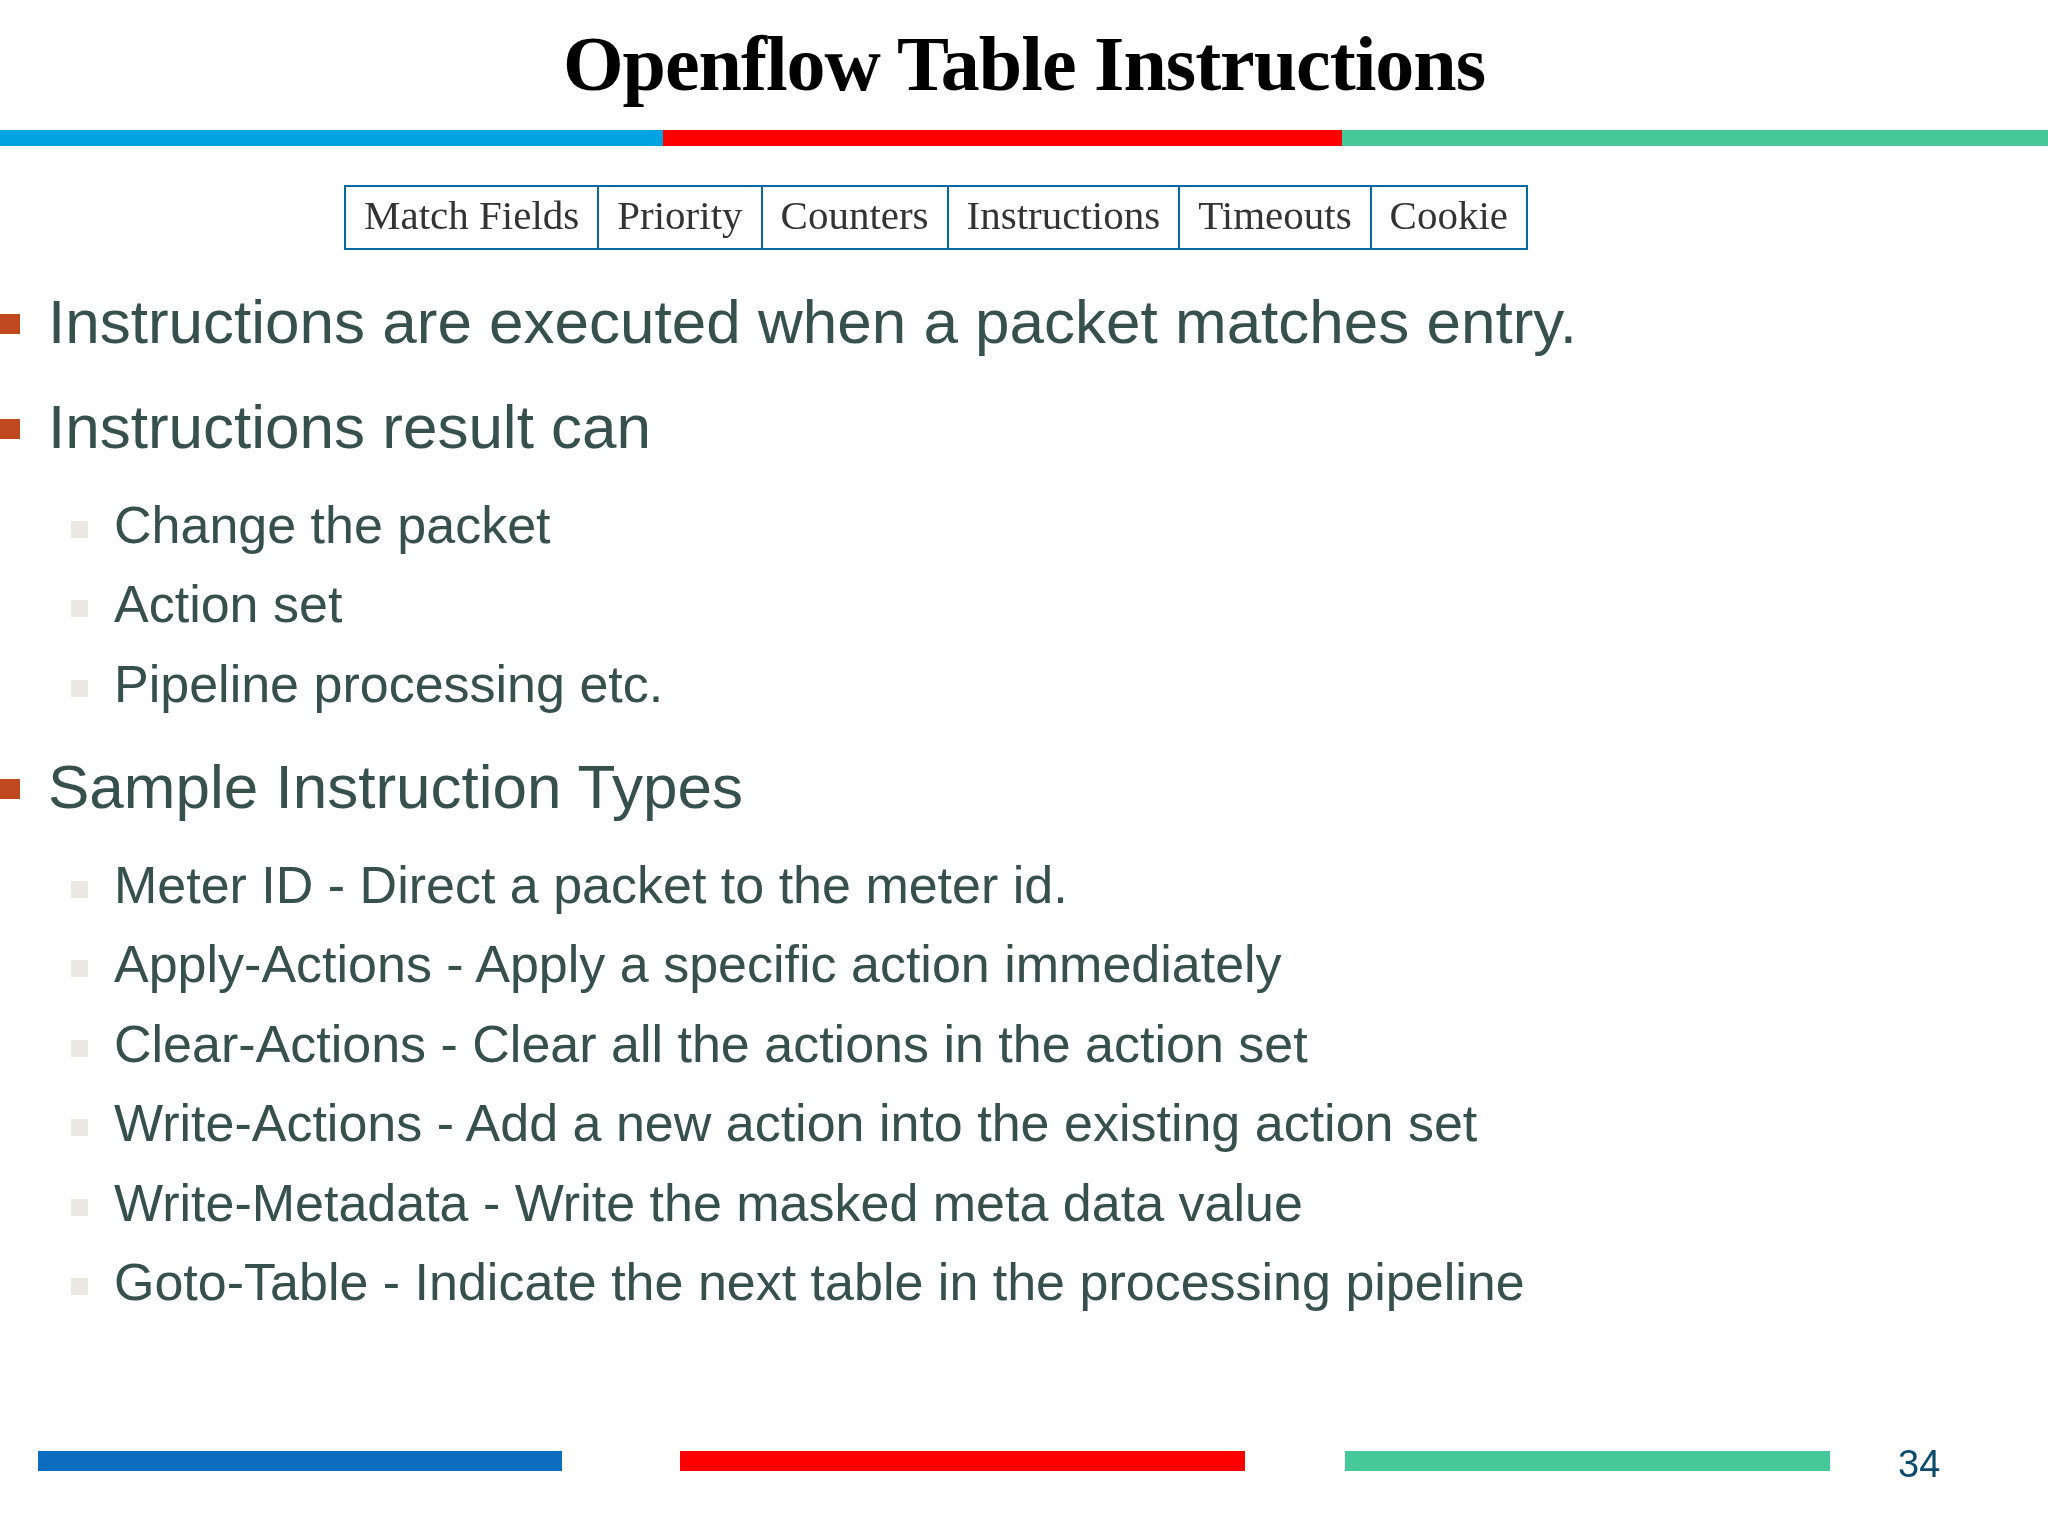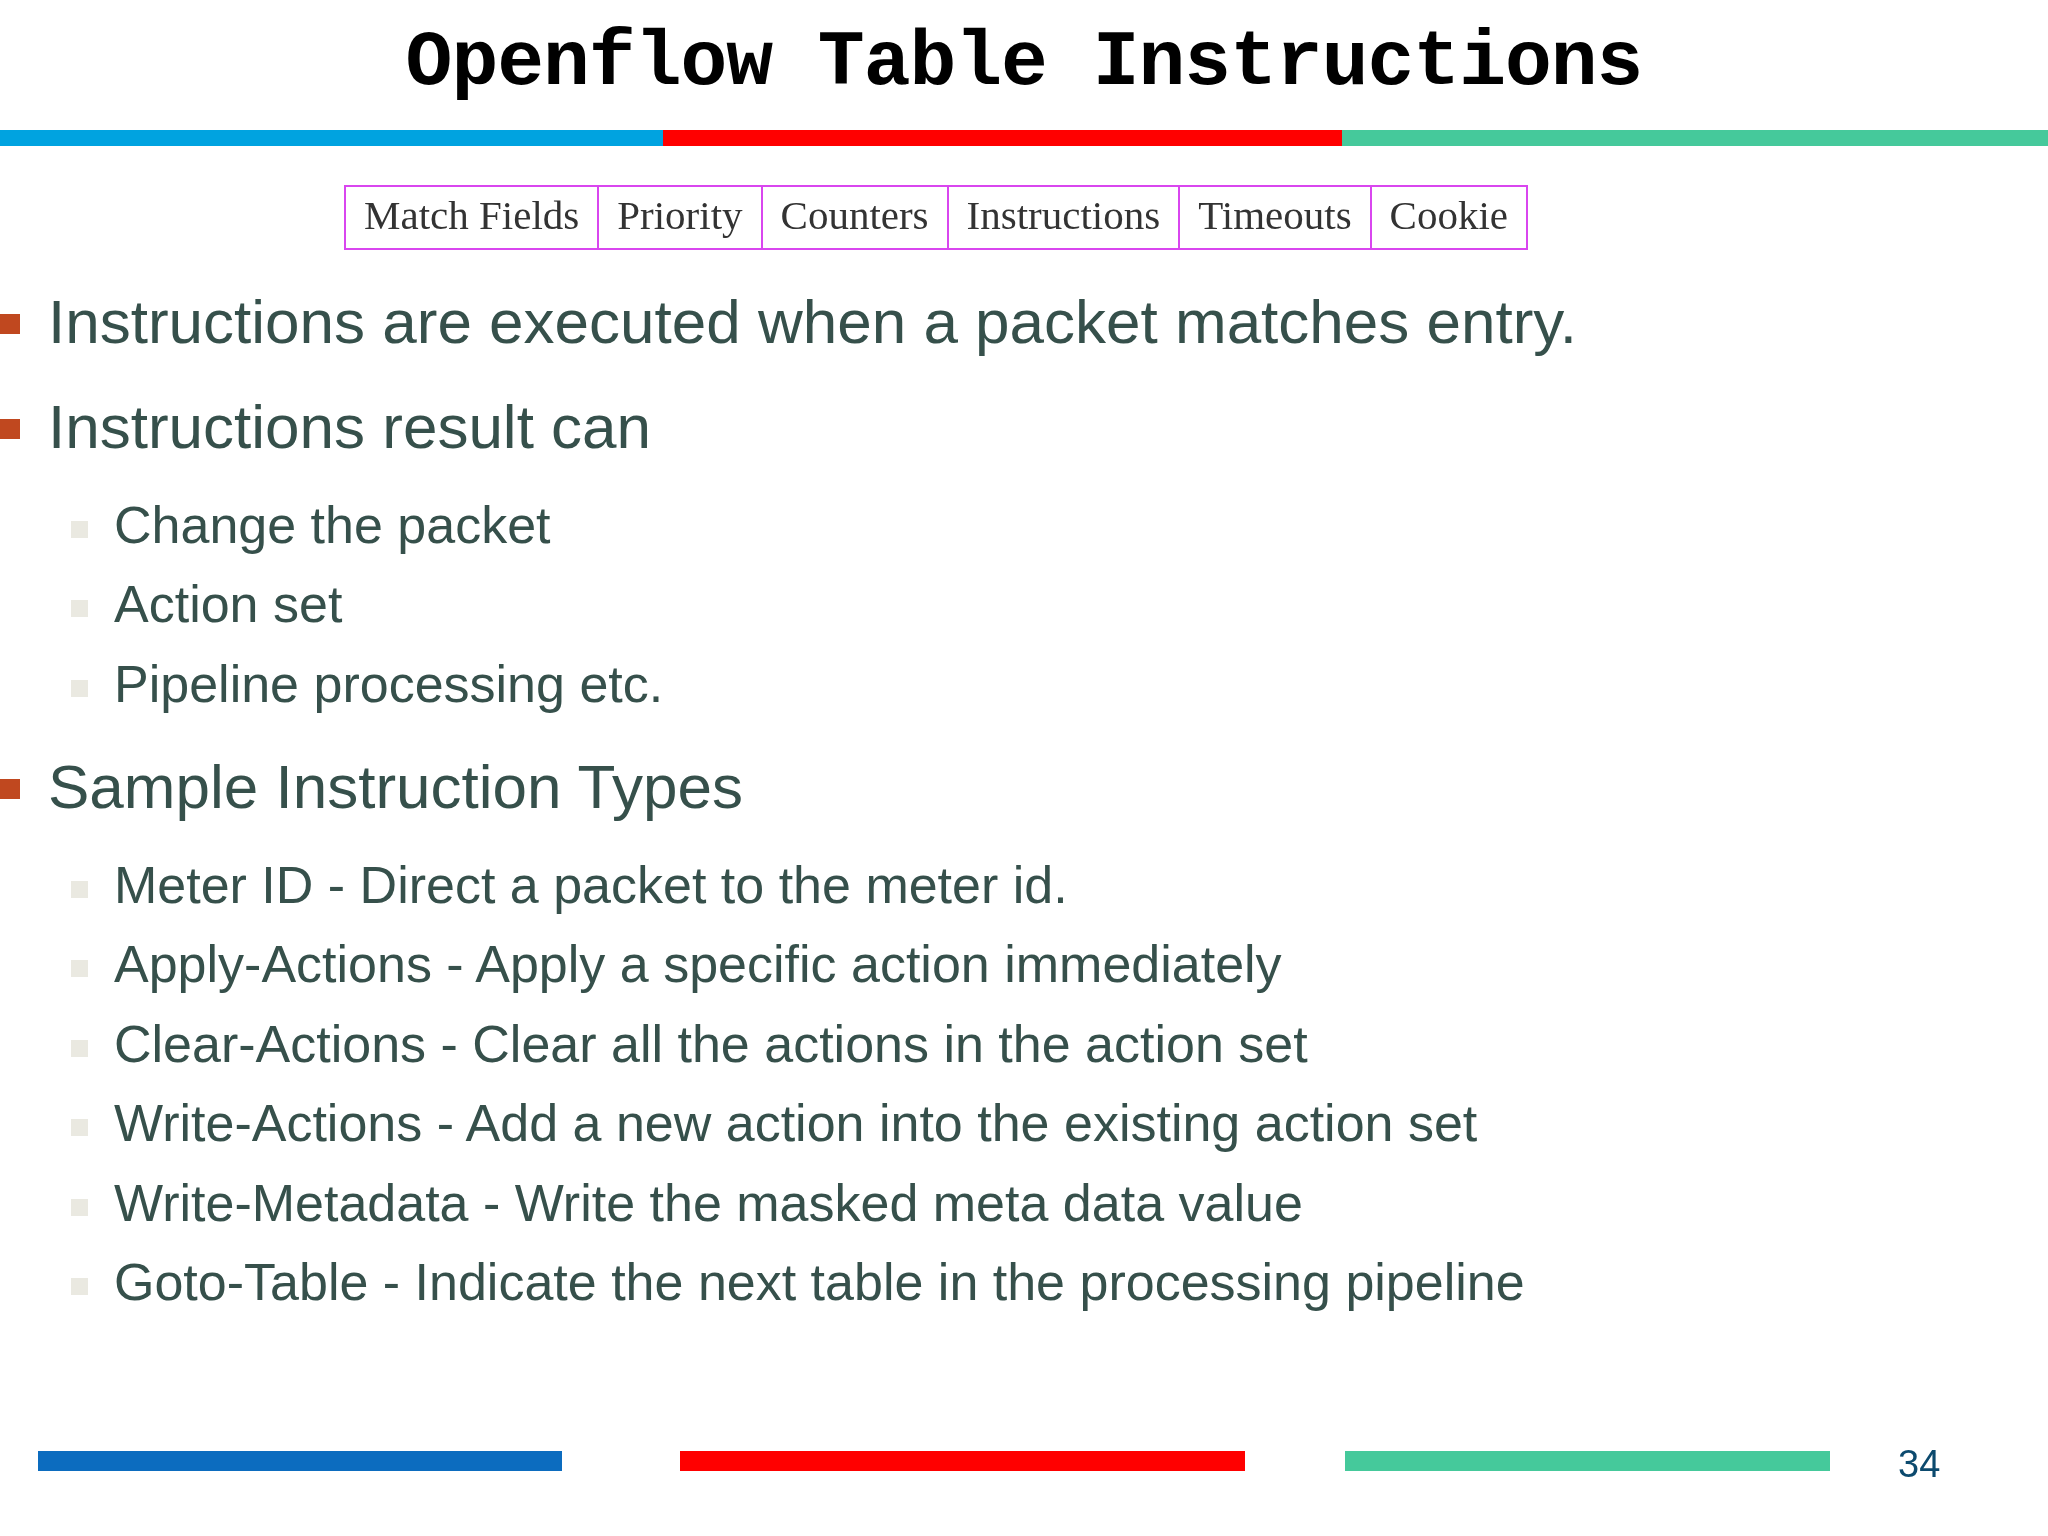--- a/index.html
+++ b/index.html
@@ -25,21 +25,21 @@
     box-sizing: border-box;
   }
 
   
   .slide-title {
     position: absolute;
     top: 20px;
     left: 0;
     width: 2048px;
     text-align: center;
-    font-family: Liberation Mono, monospace;
+    font-family: Liberation Serif, serif;
     font-weight: bold;
     font-size: 78px;
     letter-spacing: -1px;
     color: #000000;
     line-height: 1.12;
     white-space: nowrap;
   }
 
   
   .top-rule {
@@ -60,21 +60,21 @@
     top: 185px;
     left: 344px;
   }
   .flow-table {
     border-collapse: collapse;
     font-family: "Liberation Serif", serif;
     font-size: 41px;
     color: #333333;
   }
   .flow-table td {
-    border: 2px solid #d946ef;
+    border: 2px solid #0369a1;
     padding: 5px 18px 9px 18px;
     text-align: center;
     white-space: nowrap;
     line-height: 1.15;
   }
 
   
   .body-list {
     position: absolute;
     top: 282px;

